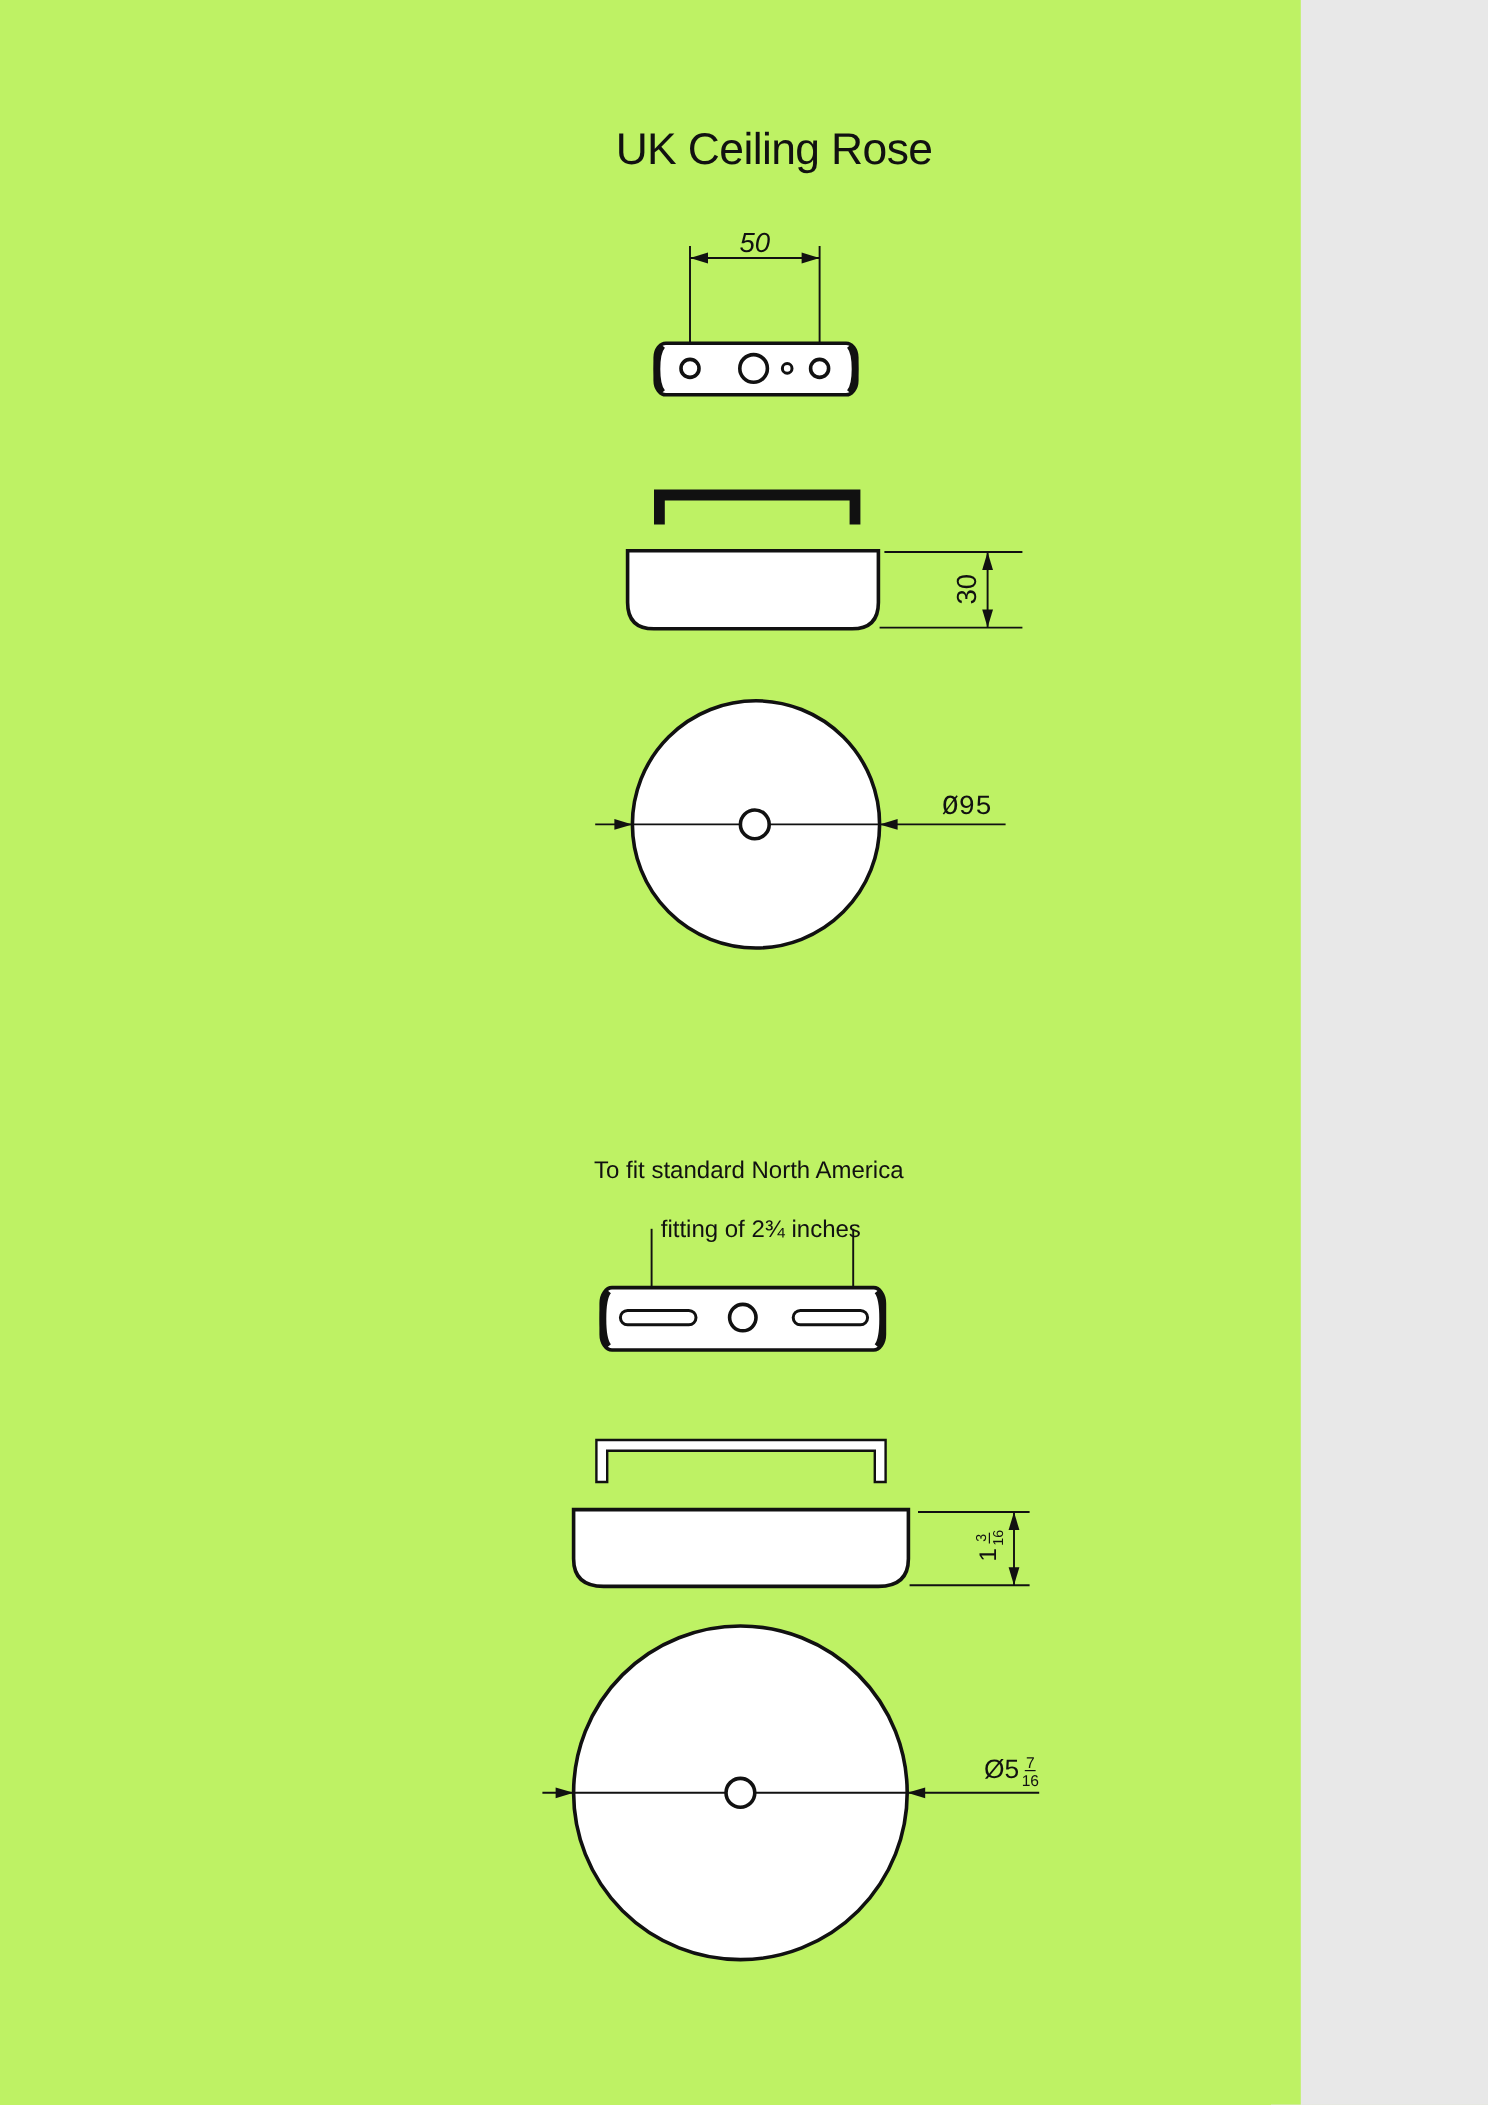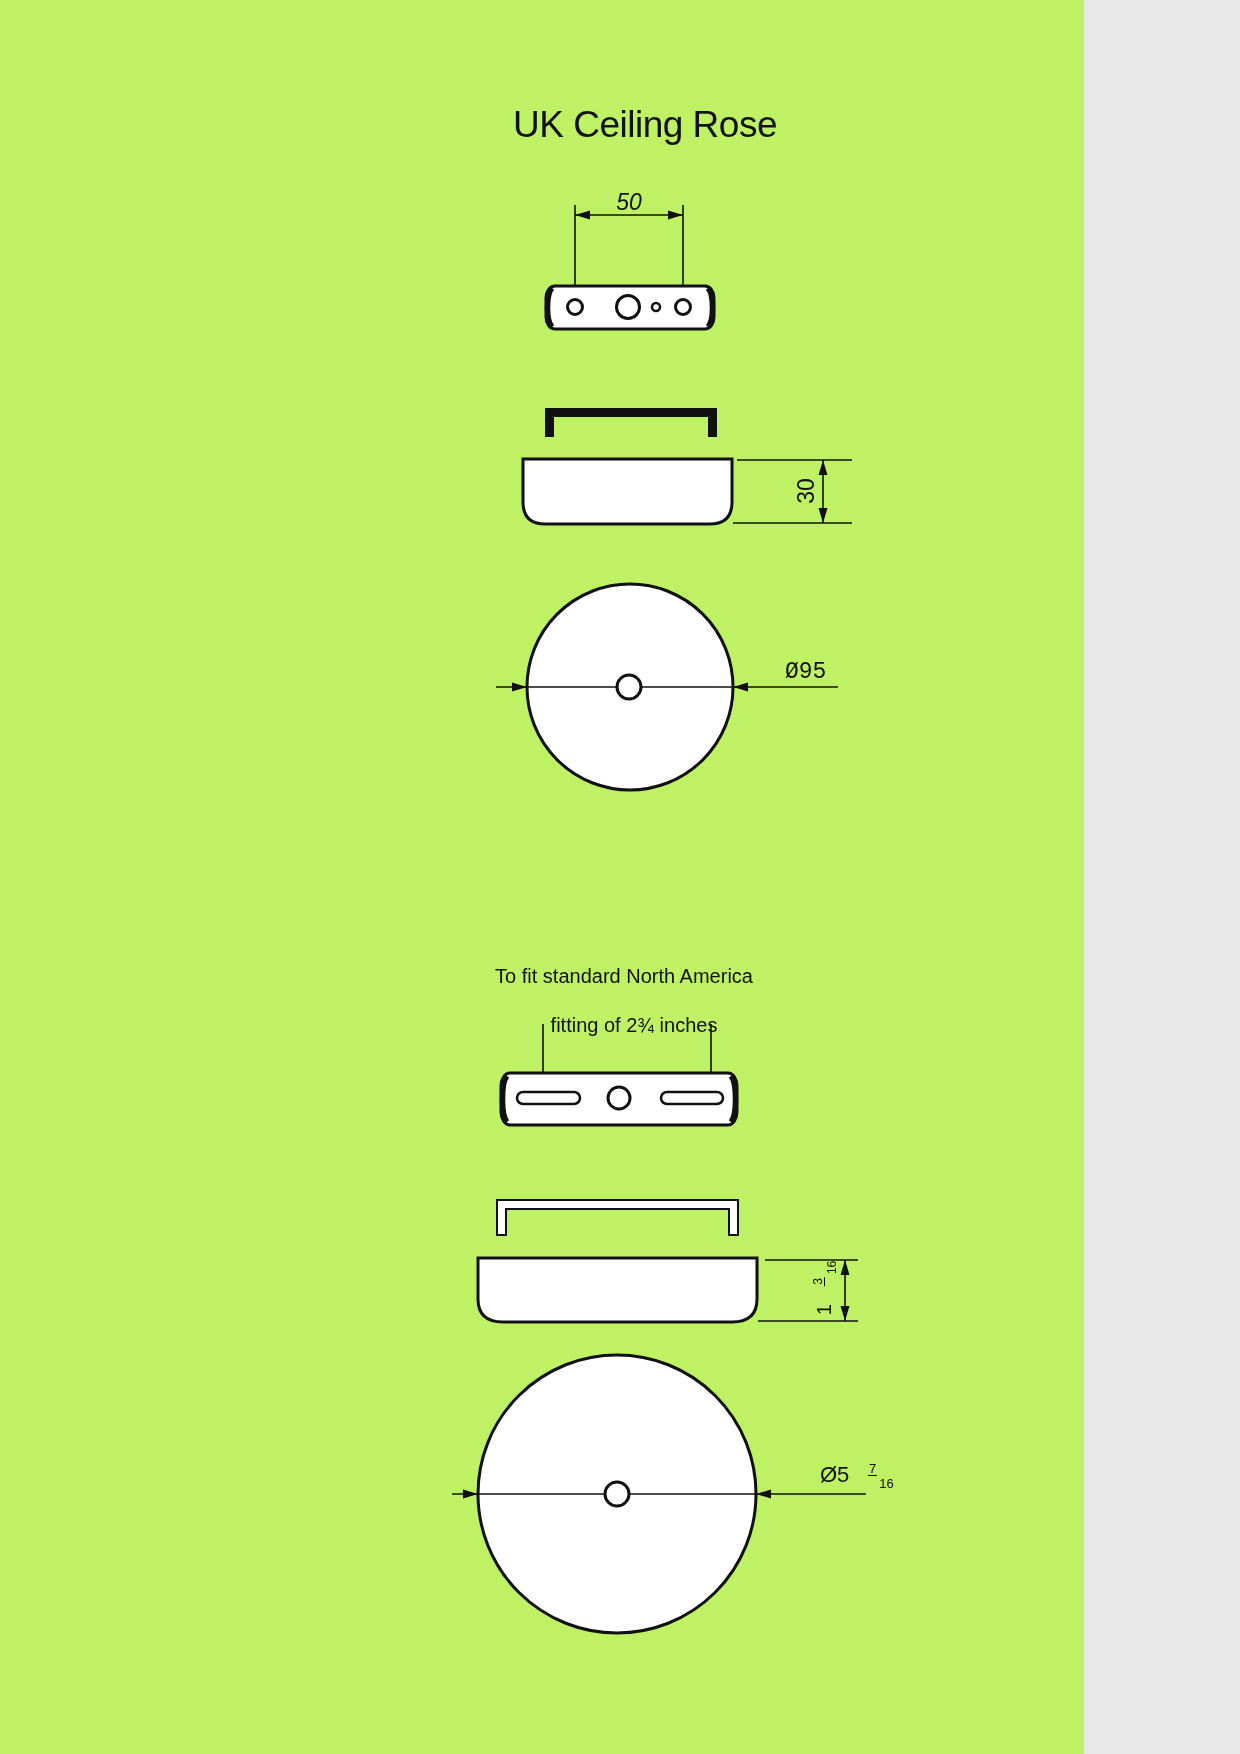--- a/index.html
+++ b/index.html
@@ -22,21 +22,21 @@
   .dim-label{font-size:23px;}
   .centered{transform:translateX(-50%);font-style:italic;}
   .rot{transform:translate(-50%,-50%) rotate(-90deg);}
   .note{font-size:20px;font-weight:300;transform:translateX(-50%);}
   .dim-row{display:inline-flex;align-items:center;}
   .frac{
     display:inline-flex;flex-direction:column;align-items:center;
     line-height:1;font-size:13px;margin-left:2px;transform:translateY(1px);
   }
   .frac .num{border-bottom:1.5px solid #111;padding:0 1px;}
-  .frac .den{padding-top:1px;margin-left:28px;}
+  .frac .den{padding-top:1px;}
   .rot .frac{font-size:12px;}
   svg path, svg rect, svg circle, svg line, svg polyline{vector-effect:none;}
 </style>
 </head>
 <body>
 
 <div id="page">
 
   <svg id="drawing-svg" width="1240" height="1754" viewBox="0 0 1240 1754">
     <g stroke="#111" fill="none">

